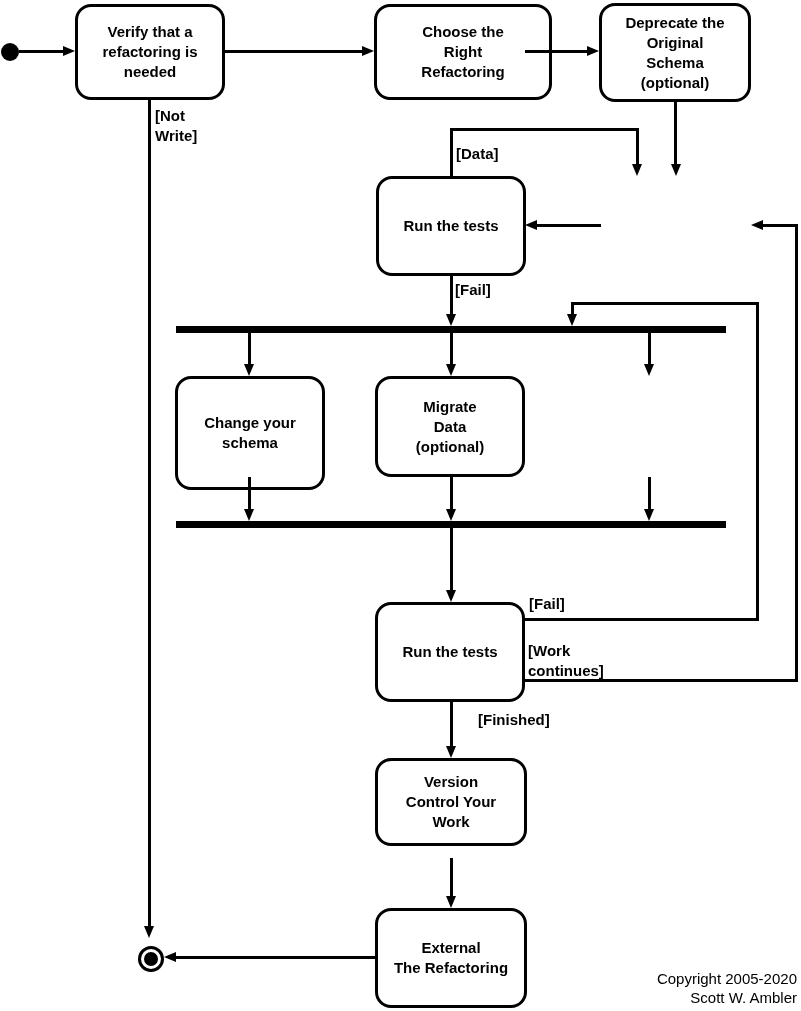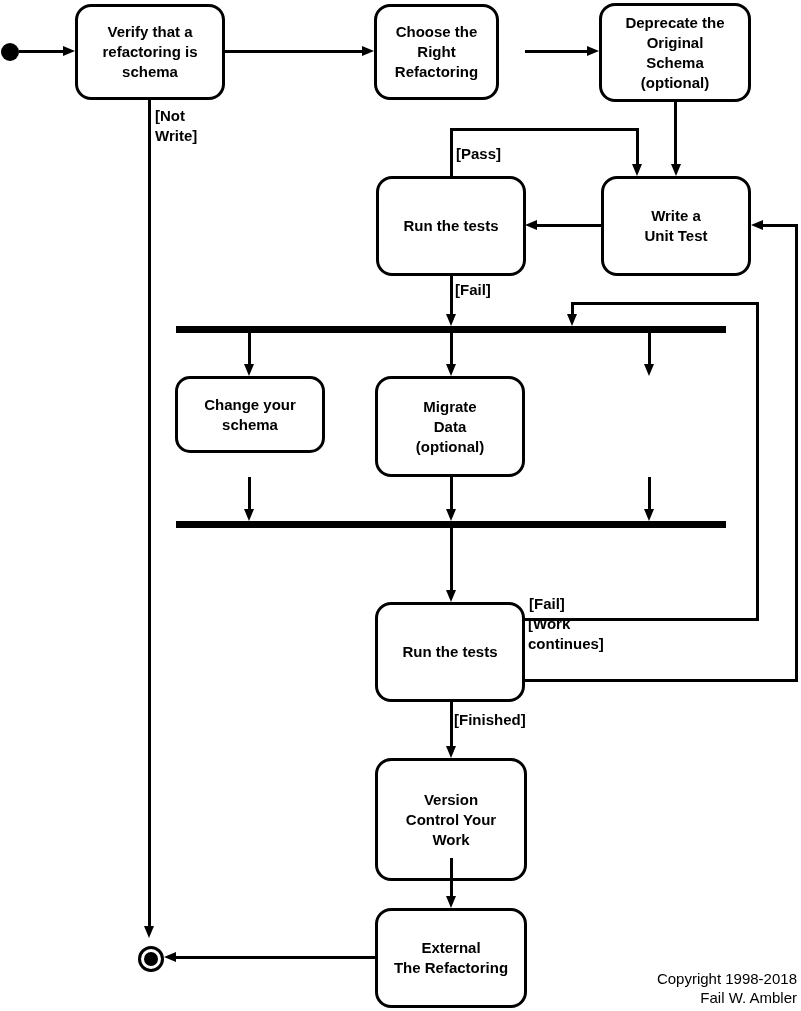--- a/index.html
+++ b/index.html
@@ -44,38 +44,36 @@
 </style>
 </head>
 <body>
 
 <div class="canvas">
 
   <div class="start-node"></div>
 
   <div class="node" style="left:75px; top:4px; width:150px; height:96px;">Verify that a
 refactoring is
-schema</div>
-  <div class="node" style="left:374px; top:4px; width:125px; height:96px;">Choose the
+needed</div>
+  <div class="node" style="left:374px; top:4px; width:178px; height:96px;">Choose the
 Right
 Refactoring</div>
   <div class="node" style="left:599px; top:3px; width:152px; height:99px;">Deprecate the
 Original
 Schema
 (optional)</div>
   <div class="node" style="left:376px; top:176px; width:150px; height:100px;">Run the tests</div>
-  <div class="node" style="left:601px; top:176px; width:150px; height:100px;">Write a
-Unit Test</div>
-  <div class="node" style="left:175px; top:376px; width:150px; height:77px;border-radius:15px;">Change your
+  <div class="node" style="left:175px; top:376px; width:150px; height:114px;">Change your
 schema</div>
   <div class="node" style="left:375px; top:376px; width:150px; height:101px;">Migrate
 Data
 (optional)</div>
   <div class="node" style="left:375px; top:602px; width:150px; height:100px;">Run the tests</div>
-  <div class="node" style="left:375px; top:758px; width:152px; height:123px;">Version
+  <div class="node" style="left:375px; top:758px; width:152px; height:88px;">Version
 Control Your
 Work</div>
   <div class="node" style="left:375px; top:908px; width:152px; height:100px;">External
 The Refactoring</div>
 
   <div class="bar" style="left:176px; top:326px;"></div>
   <div class="bar" style="left:176px; top:521px;"></div>
 
   <div class="line" style="left:19px; top:50px; width:45px; height:3px;"></div>
   <div class="arrow arrow-right" style="left:63px; top:46px;"></div>
@@ -86,21 +84,21 @@
   <div class="line" style="left:525px; top:50px; width:62px; height:3px;"></div>
   <div class="arrow arrow-right" style="left:587px; top:46px;"></div>
 
   <div class="line" style="left:674px; top:102px; width:3px; height:63px;"></div>
   <div class="arrow arrow-down" style="left:671px; top:164px;"></div>
 
   <div class="line" style="left:450px; top:129px; width:3px; height:47px;"></div>
   <div class="line" style="left:450px; top:128px; width:189px; height:3px;"></div>
   <div class="line" style="left:636px; top:128px; width:3px; height:38px;"></div>
   <div class="arrow arrow-down" style="left:632px; top:164px;"></div>
-  <div class="edge-label" style="left:456px; top:144px;">[Pass]</div>
+  <div class="edge-label" style="left:456px; top:144px;">[Data]</div>
 
   <div class="line" style="left:537px; top:224px; width:64px; height:3px;"></div>
   <div class="arrow arrow-left" style="left:525px; top:220px;"></div>
 
   <div class="line" style="left:450px; top:276px; width:3px; height:40px;"></div>
   <div class="arrow arrow-down" style="left:446px; top:314px;"></div>
   <div class="edge-label" style="left:455px; top:280px;">[Fail]</div>
 
   <div class="line" style="left:248px; top:333px; width:3px; height:33px;"></div>
   <div class="arrow arrow-down" style="left:244px; top:364px;"></div>
@@ -123,39 +121,39 @@
   <div class="line" style="left:756px; top:302px; width:3px; height:319px;"></div>
   <div class="line" style="left:573px; top:302px; width:186px; height:3px;"></div>
   <div class="line" style="left:571px; top:302px; width:3px; height:14px;"></div>
   <div class="arrow arrow-down" style="left:567px; top:314px;"></div>
   <div class="edge-label" style="left:529px; top:594px;">[Fail]</div>
 
   <div class="line" style="left:525px; top:679px; width:273px; height:3px;"></div>
   <div class="line" style="left:795px; top:224px; width:3px; height:458px;"></div>
   <div class="line" style="left:763px; top:224px; width:35px; height:3px;"></div>
   <div class="arrow arrow-left" style="left:751px; top:220px;"></div>
-  <div class="edge-label" style="left:528px; top:614px;">[Work
+  <div class="edge-label" style="left:528px; top:641px;">[Work
 continues]</div>
 
   <div class="line" style="left:450px; top:702px; width:3px; height:46px;"></div>
   <div class="arrow arrow-down" style="left:446px; top:746px;"></div>
-  <div class="edge-label" style="left:454px; top:710px;">[Finished]</div>
+  <div class="edge-label" style="left:478px; top:710px;">[Finished]</div>
 
   <div class="line" style="left:450px; top:858px; width:3px; height:40px;"></div>
   <div class="arrow arrow-down" style="left:446px; top:896px;"></div>
 
   <div class="line" style="left:176px; top:956px; width:199px; height:3px;"></div>
   <div class="arrow arrow-left" style="left:164px; top:952px;"></div>
 
   <div class="line" style="left:148px; top:100px; width:3px; height:828px;"></div>
   <div class="arrow arrow-down" style="left:144px; top:926px;"></div>
   <div class="edge-label" style="left:155px; top:106px;">[Not
 Write]</div>
 
   <div class="final-outer"></div>
   <div class="final-inner"></div>
 
   <div class="copyright">
-    <div>Copyright 1998-2018</div>
-    <div>Fail W. Ambler</div>
+    <div>Copyright 2005-2020</div>
+    <div>Scott W. Ambler</div>
   </div>
 
 </div>
 
 </body></html>

